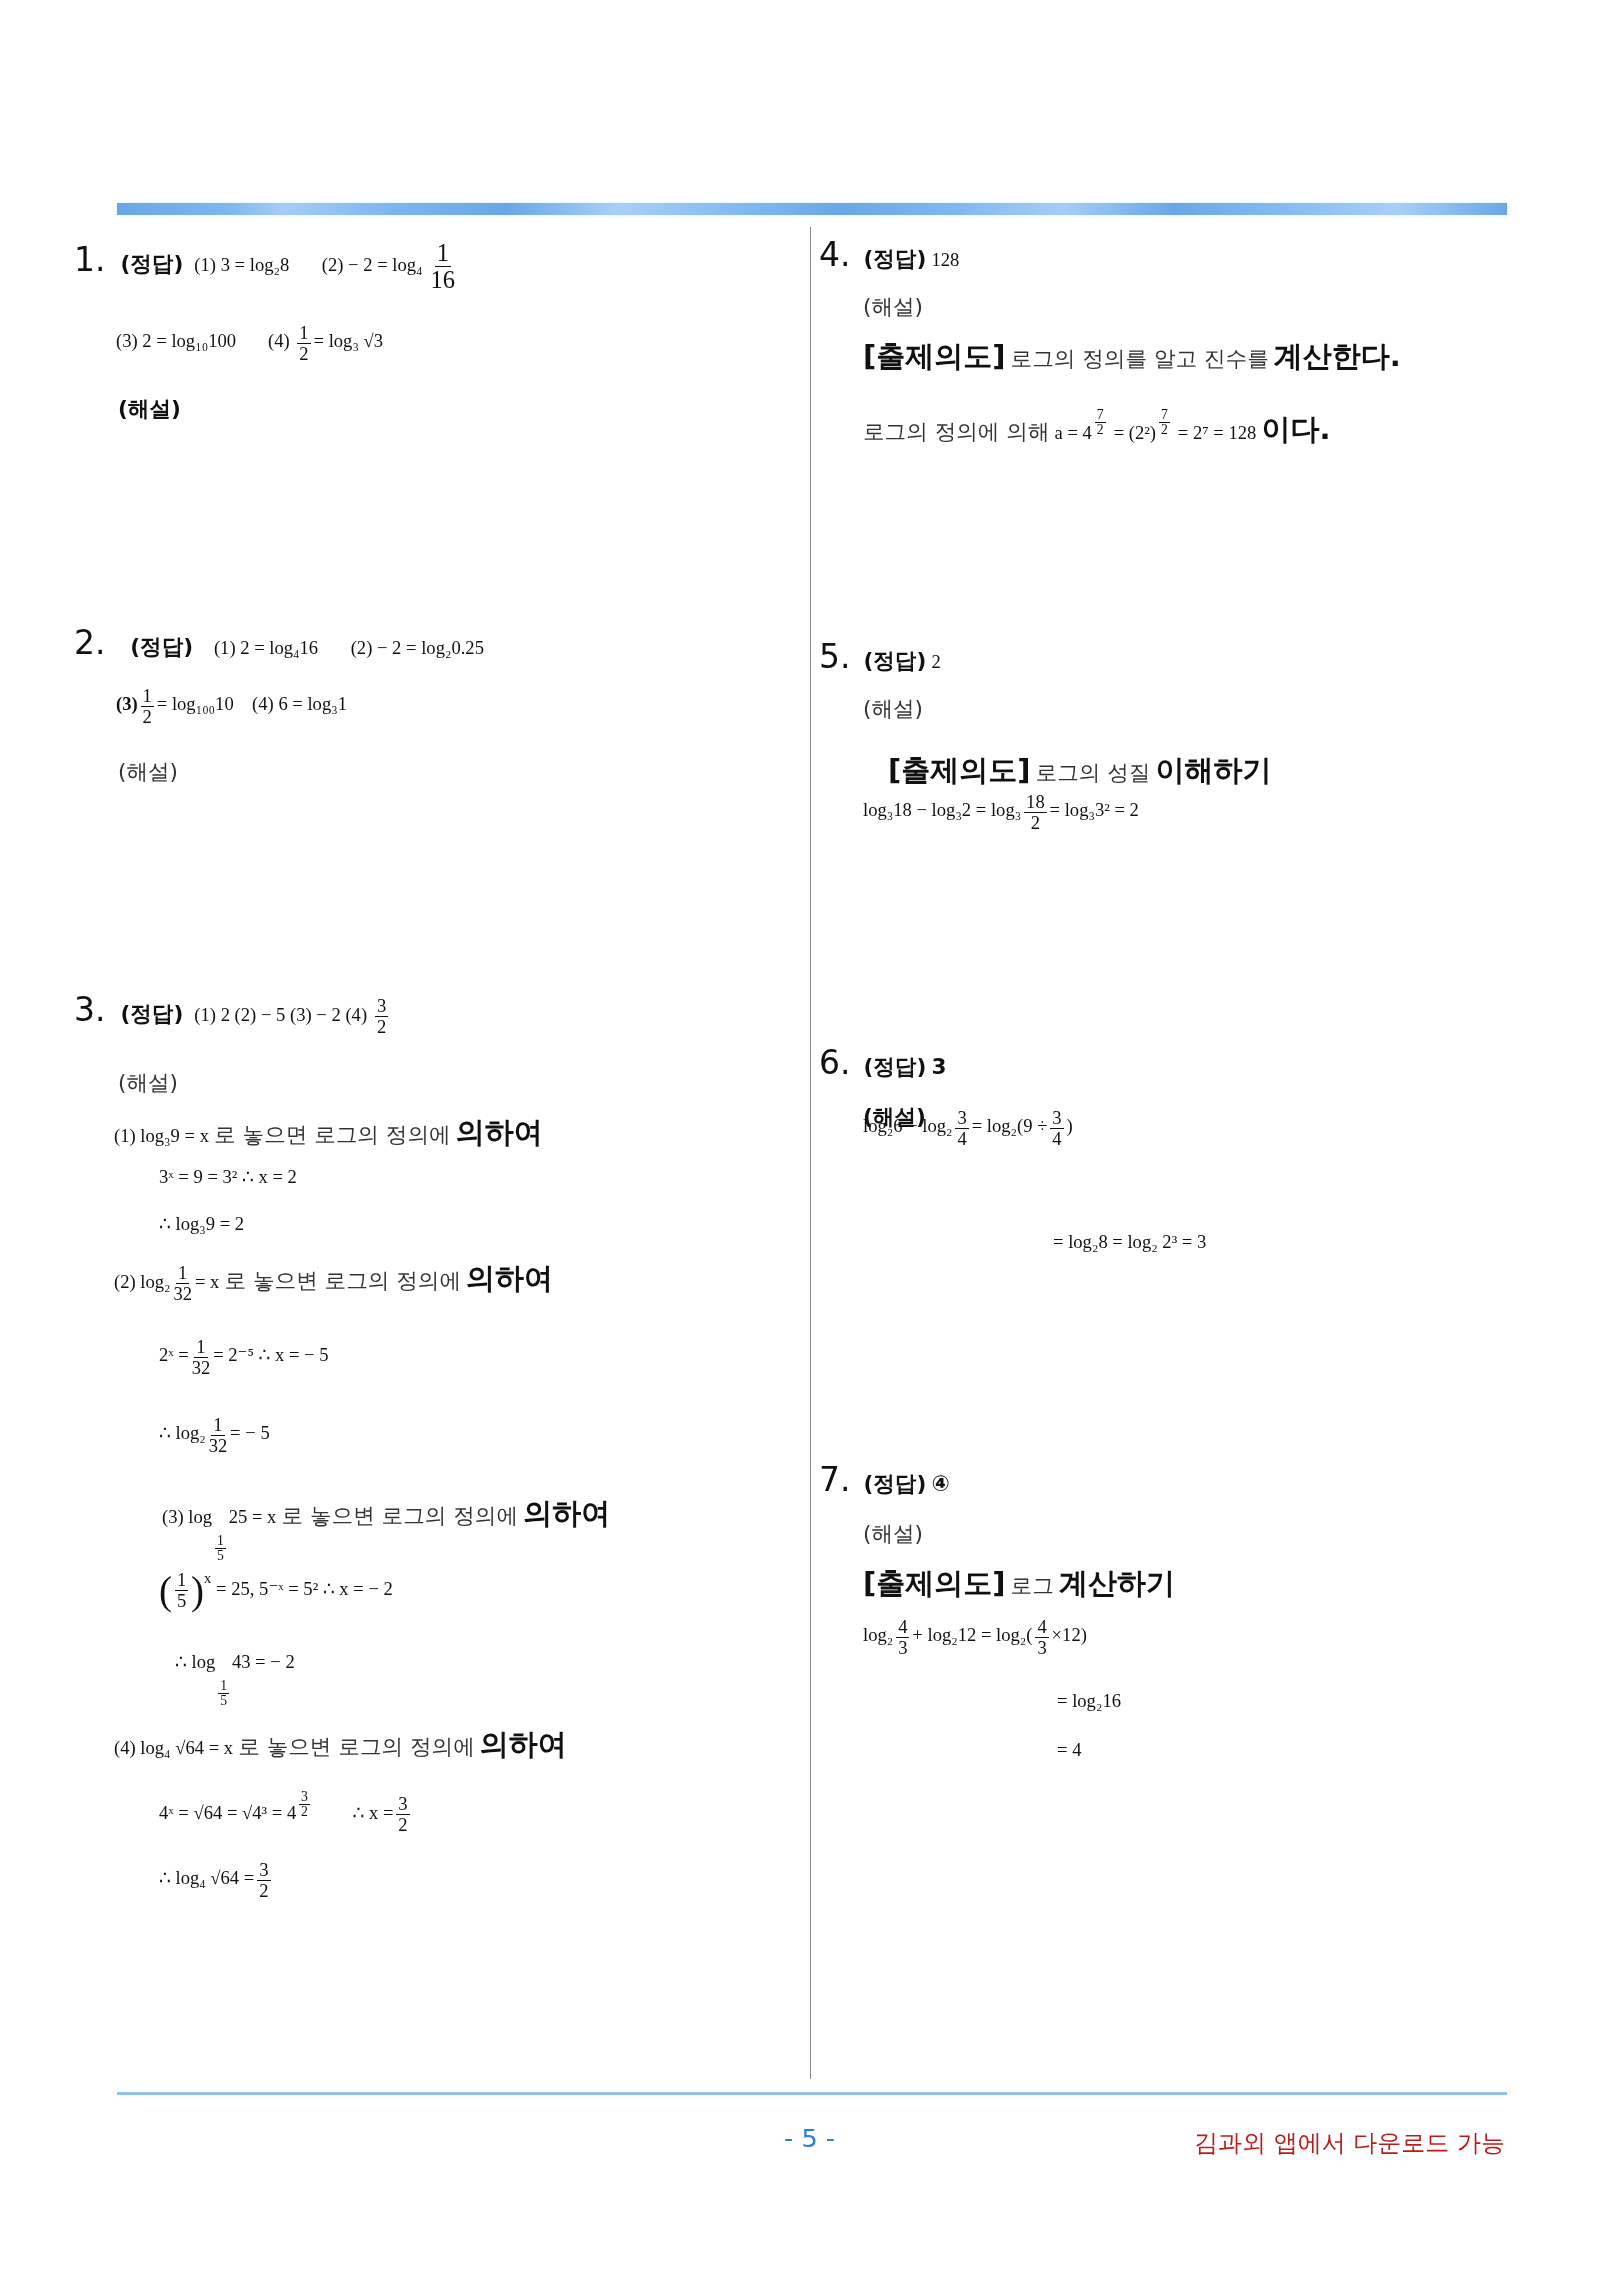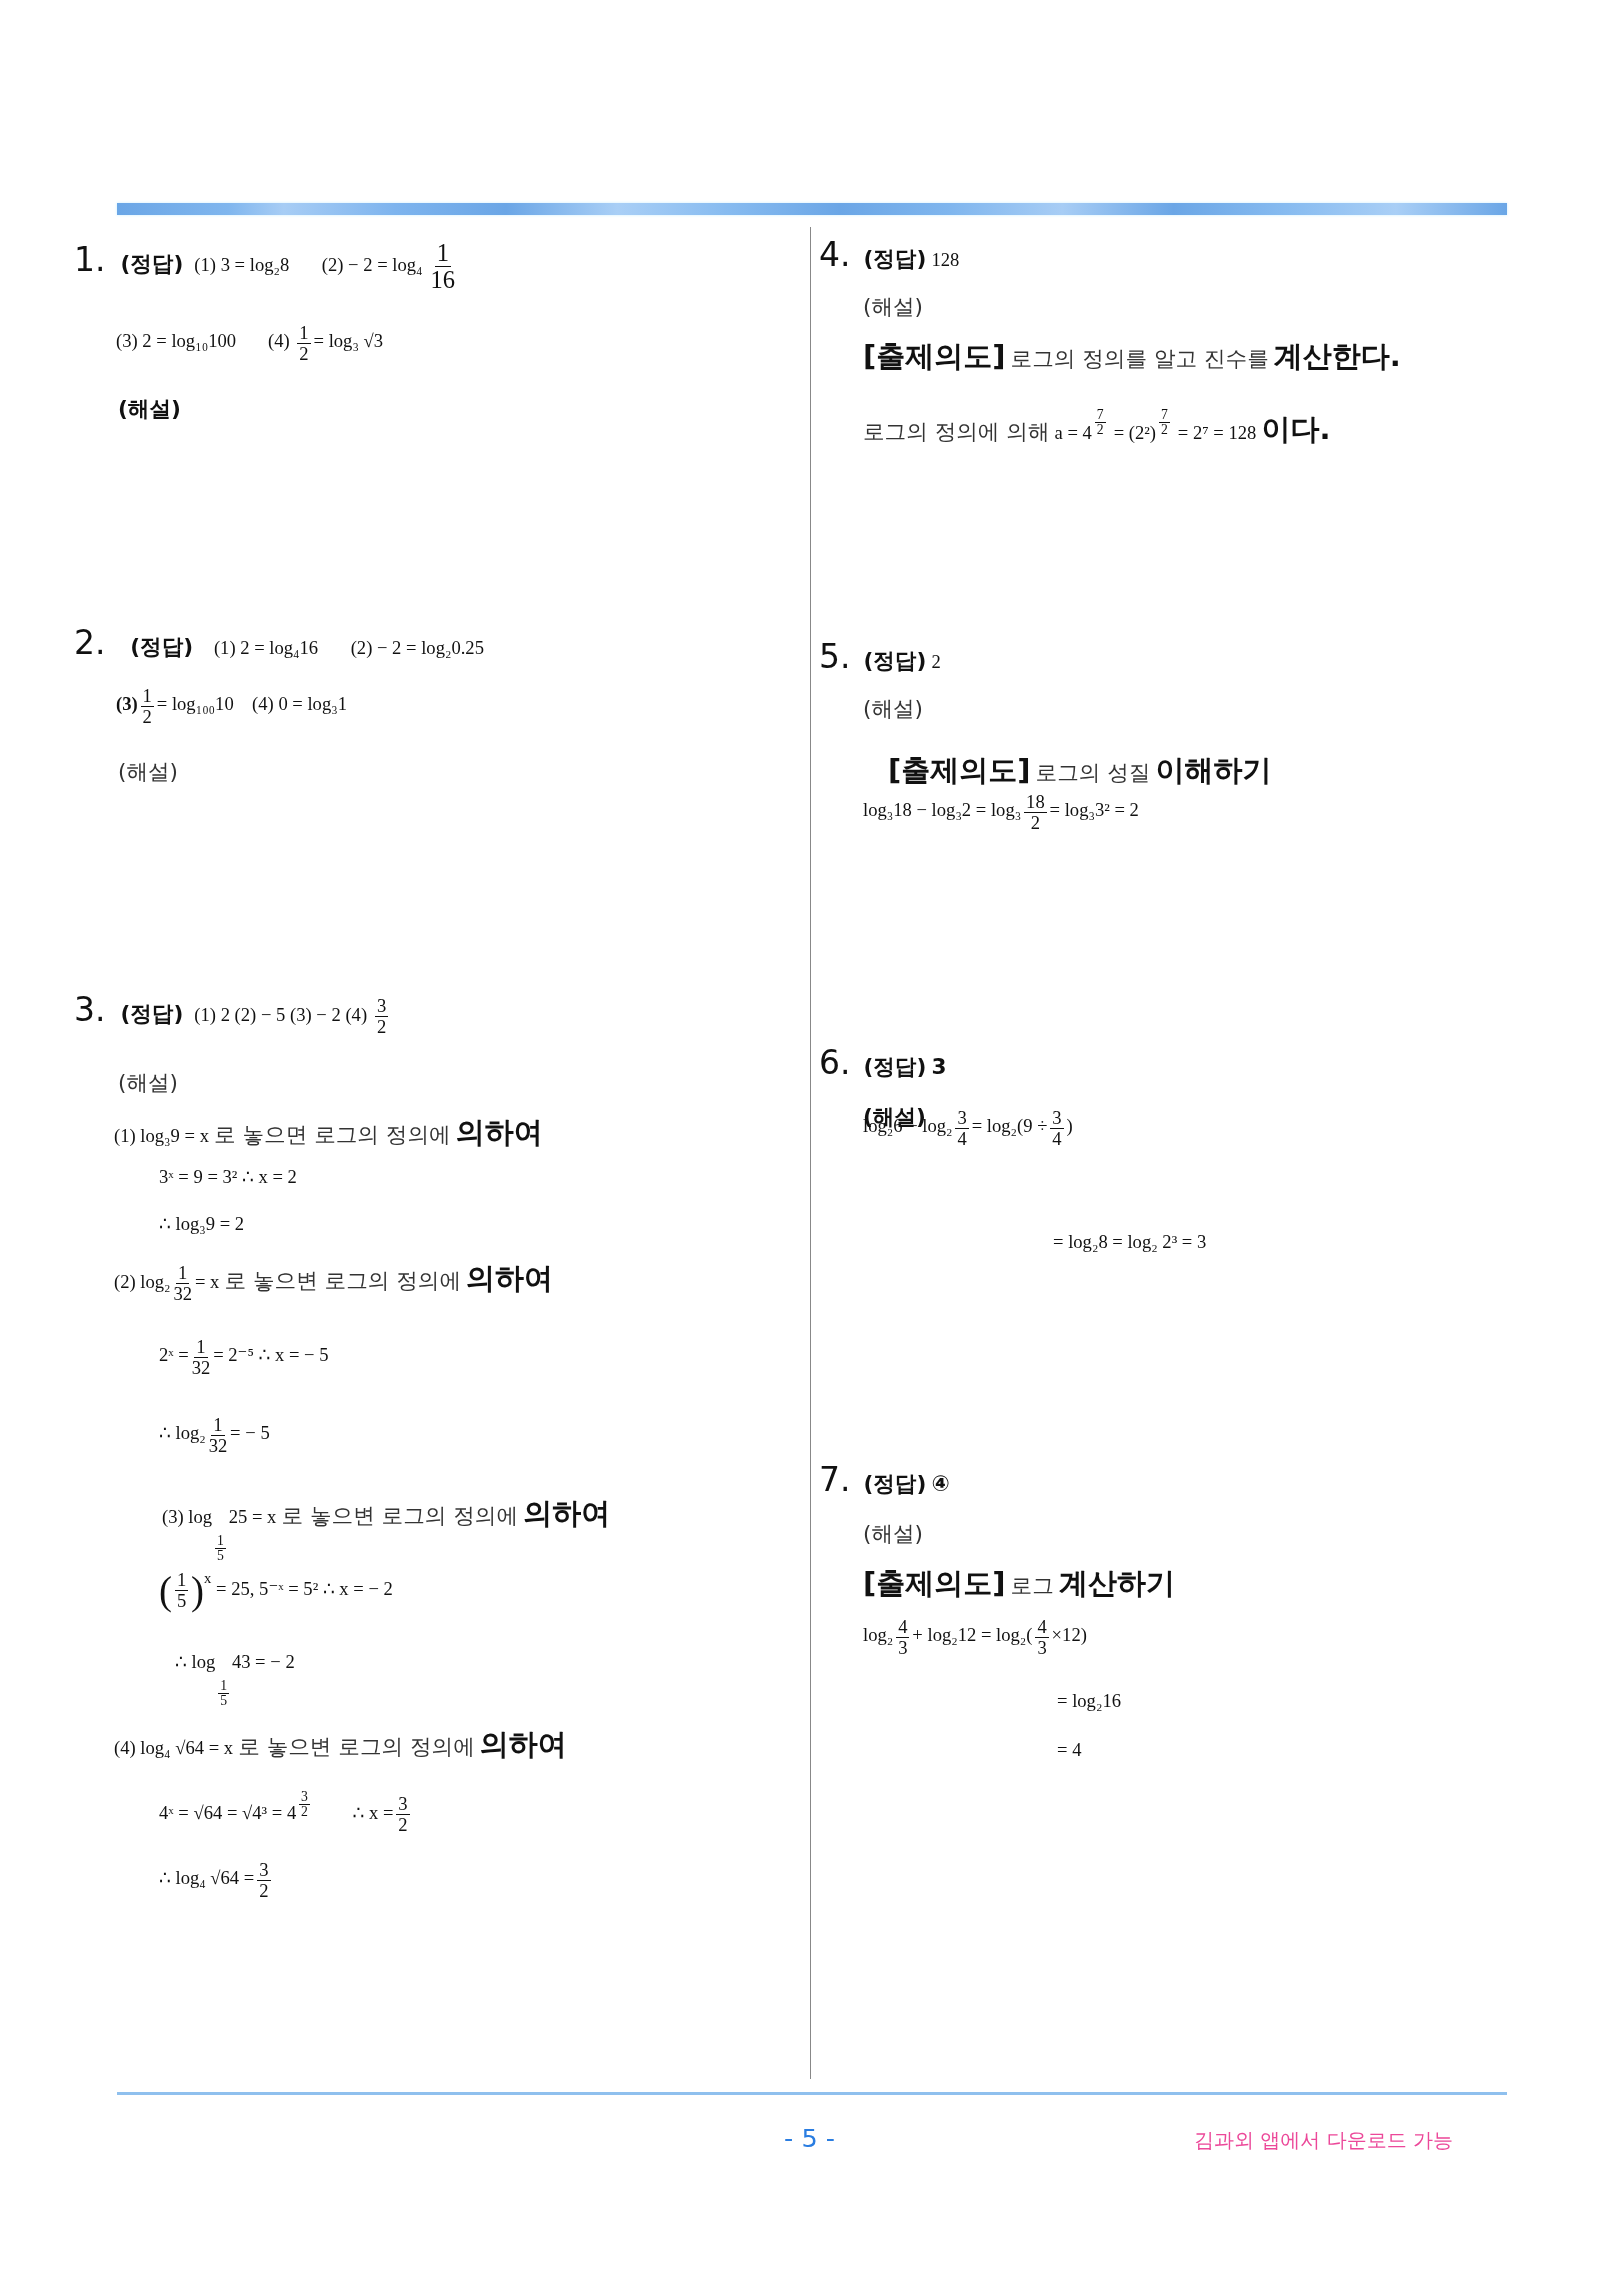--- a/index.html
+++ b/index.html
@@ -15,21 +15,21 @@
   .lbl{font-family:"DejaVu Sans","Liberation Sans",sans-serif;font-weight:bold;font-size:21.6px;}
   .lbl-light{font-family:"DejaVu Sans","Liberation Sans",sans-serif;font-size:21.6px;}
   .math{font-family:"Liberation Serif","DejaVu Serif",serif;font-size:24.5px;}
   .small{font-size:18.6px;}
   .ko{font-family:"DejaVu Sans","Liberation Sans",sans-serif;font-size:21.6px;color:#333;}
   .kob{font-family:"DejaVu Sans","Liberation Sans",sans-serif;font-size:29px;font-weight:bold;}
   .frac{display:inline-flex;flex-direction:column;align-items:center;vertical-align:middle;margin:0 2.9px;line-height:1.05;}
   .frac .n{border-bottom:1.5px solid #111;padding:0 2px;}
   .sup{font-size:14.7px;vertical-align:11.8px;}
   .pagenum{position:absolute;left:774px;top:2123px;width:71px;text-align:center;font-family:"DejaVu Sans","Liberation Sans",sans-serif;font-size:25.5px;color:#2a7de1;}
-  .footer-note{position:absolute;left:1194px;top:2127px;font-family:"DejaVu Sans","Liberation Sans",sans-serif;font-size:20px;color:#ec4899;}
+  .footer-note{position:absolute;left:1194px;top:2127px;font-family:"DejaVu Sans","Liberation Sans",sans-serif;font-size:24px;color:#b91c1c;}
 </style>
 </head>
 <body>
 
 <div class="topbar"></div>
 <div class="divider"></div>
 
 <div class="abs" style="left:74px;top:240px;">
   <span class="qnum">1.</span>
   <span class="lbl" style="margin-left:9.8px;">(정답)</span>
@@ -54,21 +54,21 @@
   <span class="qnum">2.</span>
   <span class="lbl-light" style="margin-left:19.6px;font-weight:bold;">(정답)</span>
   <span class="math small" style="margin-left:15.7px;">(1)   2 = log₄16</span>
   <span class="math small" style="margin-left:27.4px;">(2)   − 2 = log₂0.25</span>
 </div>
 <div class="abs math small" style="left:116px;top:686px;">
   <span style="font-weight:bold;">(3)</span><span class="frac">
       <span class="n">1</span>
       <span>2</span>
     </span><span>= log₁₀₀10</span>
-  <span style="margin-left:13.7px;">(4)  0 = log₃1</span>
+  <span style="margin-left:13.7px;">(4)  6 = log₃1</span>
 </div>
 <div class="abs ko" style="left:118px;top:757px;">(해설)</div>
 
 <div class="abs" style="left:74px;top:990px;">
   <span class="qnum">3.</span>
   <span class="lbl" style="margin-left:9.8px;">(정답)</span>
   <span class="math small" style="margin-left:5.9px;">(1)  2    (2)  − 5    (3)  − 2    (4)</span>
   <span class="frac math small">
       <span class="n">3</span>
       <span>2</span>

